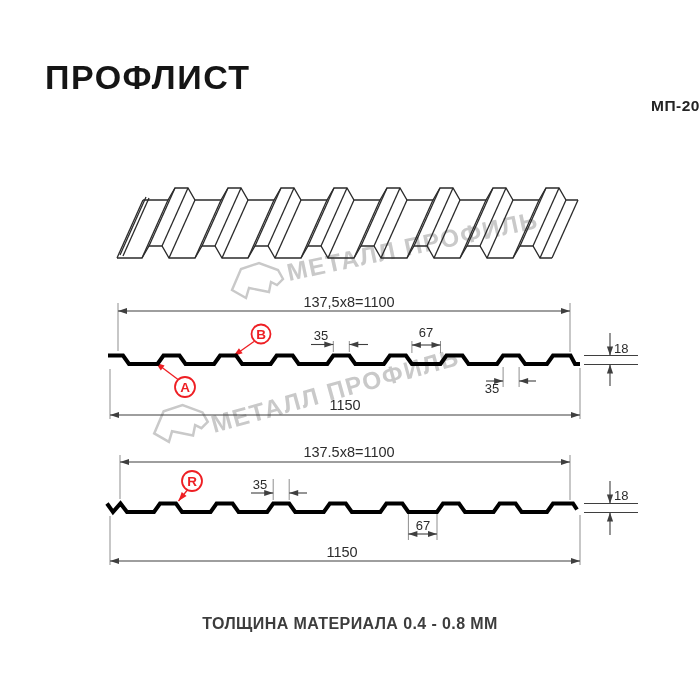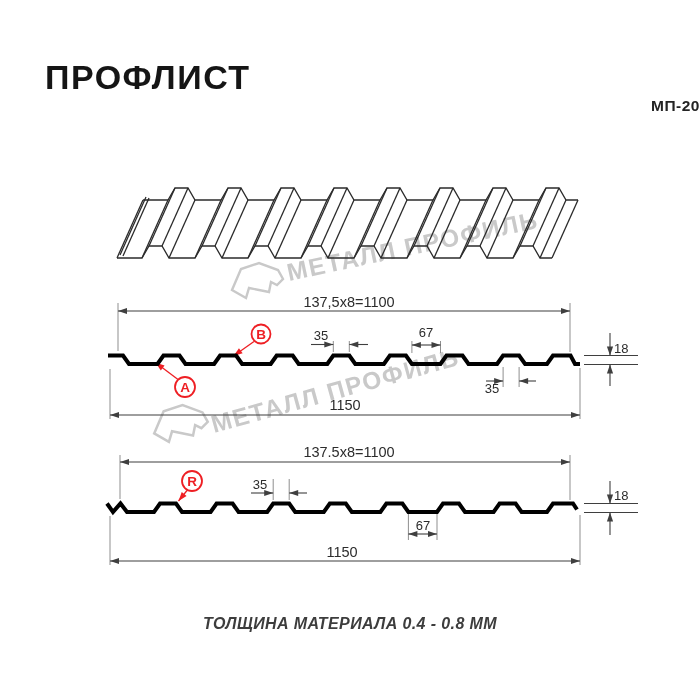--- a/index.html
+++ b/index.html
@@ -15,21 +15,21 @@
   .title{
     position:absolute;top:58px;left:0;width:700px;text-align:left;
     font-size:34px;font-weight:800;letter-spacing:1.5px;color:#151515;margin-left:45px;
   }
   .subtitle{
     position:absolute;top:97px;left:0;width:700px;text-align:right;
     font-size:15.5px;font-weight:700;letter-spacing:.5px;color:#242424;
   }
   .footer{
     position:absolute;top:615px;left:0;width:700px;text-align:center;
-    font-size:16px;font-weight:700;letter-spacing:.4px;color:#3d3d3d;font-style:italic;
+    font-size:16px;font-weight:700;letter-spacing:.4px;color:#3d3d3d;
   }
   svg#drawing{position:absolute;top:0;left:0;}
   .iso-line{stroke:#2b2b2b;stroke-width:1.3;fill:none;}
   .ext{stroke:#8f8f8f;stroke-width:1;fill:none;}
   .dim{stroke:var(--dim);stroke-width:1.1;fill:none;}
   .ah{fill:var(--dim);stroke:none;}
   .leader{stroke:var(--accent);stroke-width:1.3;fill:none;}
   .red-ah{fill:var(--accent);stroke:none;}
   .profile{stroke:#000000;stroke-width:4;fill:none;stroke-linejoin:miter;}
   .dimtext{font-size:13px;fill:#2c2c2c;text-anchor:middle;}

